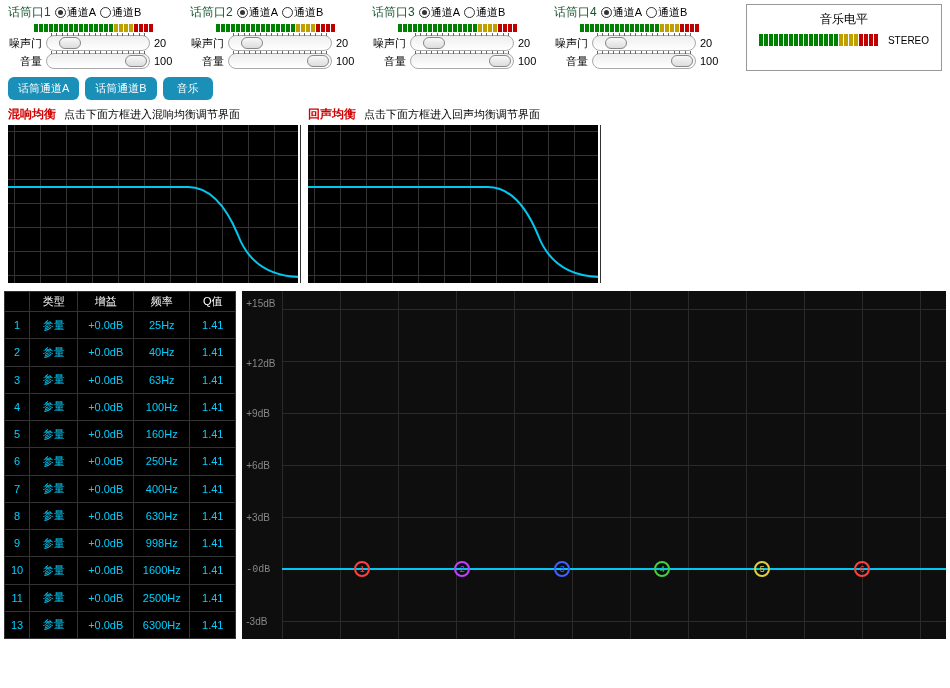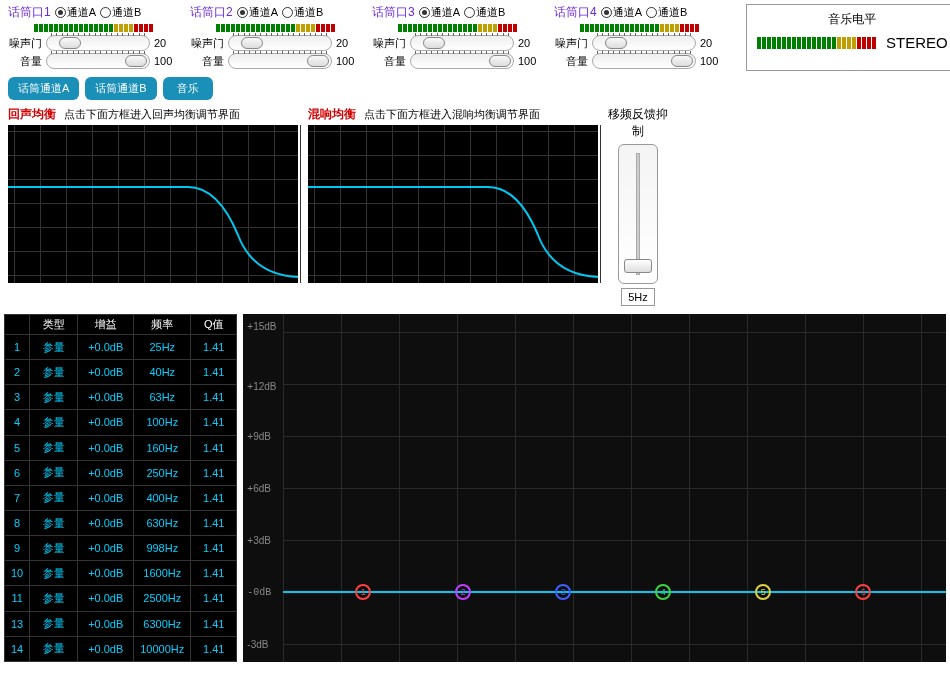--- a/index.html
+++ b/index.html
@@ -2,42 +2,42 @@
 <html><head>
 <meta charset="utf-8">
 <style>
 * { box-sizing: border-box; margin: 0; padding: 0; }
 body { font-family: Arial, sans-serif; font-size: 11px; background: #fff; width: 950px; height: 688px; overflow: hidden; }
 
 
 .top-row { display: flex; padding: 4px 8px 2px 8px; gap: 12px; }
 .mic-block { flex: 0 0 170px; }
 .mic-header { display: flex; align-items: center; gap: 2px; }
-.mic-title { color: #6d28d9; font-size: 12px; }
+.mic-title { color: #14532d; font-size: 12px; }
 .radio-wrap { display: flex; align-items: center; gap: 1px; margin-left: 2px; justify-content: center; }
 .radio { width: 11px; height: 11px; border-radius: 50%; border: 1px solid #333; display: inline-block; position: relative; }
 .radio.checked::after { content: ''; position: absolute; width: 5px; height: 5px; background: #333; border-radius: 50%; top: 2px; left: 2px; }
 .meter-row { display: flex; gap: 1px; margin: 3px 0; padding-left: 26px; }
 .meter-seg { width: 4px; height: 8px; background: #008000; }
 .meter-seg.y { background: #c0a000; }
 .meter-seg.r { background: #c00000; }
 .slider-row { display: flex; align-items: center; gap: 4px; margin: 2px 0; }
 .slider-label { width: 34px; text-align: right; font-size: 11px; }
 .slider-track { flex: 1; height: 16px; position: relative; background: linear-gradient(#eee,#fff); border: 1px solid #aaa; border-radius: 8px; }
 .slider-ticks { position: absolute; top: -3px; left: 4px; right: 4px; display: flex; justify-content: space-between; }
 .slider-ticks span { width: 1px; height: 3px; background: #666; }
 .slider-thumb { position: absolute; width: 22px; height: 12px; background: linear-gradient(#f8f8f8,#ddd); border: 1px solid #888; border-radius: 6px; top: 1px; }
 .slider-val { width: 24px; text-align: left; font-size: 11px; }
 
 
 .level-panel { border: 1px solid #999; padding: 6px 10px; flex: 1; margin-left: 10px; text-align: center; position: relative; }
 .level-title { font-size: 12px; margin-bottom: 6px; }
 .level-body { display: flex; align-items: center; justify-content: center; gap: 10px; }
 .level-meter { display: flex; gap: 1px; }
-.stereo-label { font-size: 15px; }
+.stereo-label { font-size: 10px; }
 
 
 .tabs-row { display: flex; gap: 6px; padding: 2px 8px; margin-top: 2px; }
 .tab-btn { background: #1a8fb8; color: #fff; border: none; padding: 4px 10px; border-radius: 6px; font-size: 11px; }
 .tab-btn.music { padding: 4px 14px; }
 
 
 .eq-row { display: flex; gap: 10px; padding: 4px 8px; }
 .eq-block { display: flex; flex-direction: column; }
 .eq-header { display: flex; align-items: center; gap: 8px; margin-bottom: 2px; }
@@ -487,24 +487,24 @@
 
 <div class="tabs-row">
   <button class="tab-btn">话筒通道A</button>
   <button class="tab-btn">话筒通道B</button>
   <button class="tab-btn music">音乐</button>
 </div>
 
 <div class="eq-row">
   <div class="eq-block">
     <div class="eq-header">
-      <span class="eq-title">回声均衡</span>
-      <span class="eq-hint">点击下面方框进入回声均衡调节界面</span>
-    </div>
-    <div class="eq-graph" id="eqg2">
+      <span class="eq-title">混响均衡</span>
+      <span class="eq-hint">点击下面方框进入混响均衡调节界面</span>
+    </div>
+    <div class="eq-graph" id="eqg1">
         <div class="eq-grid-v" style="left: 6px;"></div>
         <div class="eq-grid-v" style="left: 32px;"></div>
         <div class="eq-grid-v" style="left: 58px;"></div>
         <div class="eq-grid-v" style="left: 84px;"></div>
         <div class="eq-grid-v" style="left: 110px;"></div>
         <div class="eq-grid-v" style="left: 136px;"></div>
         <div class="eq-grid-v" style="left: 162px;"></div>
         <div class="eq-grid-v" style="left: 188px;"></div>
         <div class="eq-grid-v" style="left: 214px;"></div>
         <div class="eq-grid-v" style="left: 240px;"></div>
@@ -517,24 +517,24 @@
         <div class="eq-grid-h" style="top: 102px;"></div>
         <div class="eq-grid-h" style="top: 126px;"></div>
         <div class="eq-grid-h" style="top: 150px;"></div>
         <svg class="eq-curve" viewBox="0 0 290 158">
           <path d="M0,62 L180,62 Q210,62 230,110 Q245,150 290,152" stroke="#00c8f0" stroke-width="2" fill="none"></path>
         </svg>
       </div>
   </div>
   <div class="eq-block">
     <div class="eq-header">
-      <span class="eq-title">混响均衡</span>
-      <span class="eq-hint">点击下面方框进入混响均衡调节界面</span>
-    </div>
-    <div class="eq-graph" id="eqg1">
+      <span class="eq-title">回声均衡</span>
+      <span class="eq-hint">点击下面方框进入回声均衡调节界面</span>
+    </div>
+    <div class="eq-graph" id="eqg2">
         <div class="eq-grid-v" style="left: 6px;"></div>
         <div class="eq-grid-v" style="left: 32px;"></div>
         <div class="eq-grid-v" style="left: 58px;"></div>
         <div class="eq-grid-v" style="left: 84px;"></div>
         <div class="eq-grid-v" style="left: 110px;"></div>
         <div class="eq-grid-v" style="left: 136px;"></div>
         <div class="eq-grid-v" style="left: 162px;"></div>
         <div class="eq-grid-v" style="left: 188px;"></div>
         <div class="eq-grid-v" style="left: 214px;"></div>
         <div class="eq-grid-v" style="left: 240px;"></div>
@@ -545,28 +545,20 @@
         <div class="eq-grid-h" style="top: 54px;"></div>
         <div class="eq-grid-h" style="top: 78px;"></div>
         <div class="eq-grid-h" style="top: 102px;"></div>
         <div class="eq-grid-h" style="top: 126px;"></div>
         <div class="eq-grid-h" style="top: 150px;"></div>
         <svg class="eq-curve" viewBox="0 0 290 158">
           <path d="M0,62 L180,62 Q210,62 230,110 Q245,150 290,152" stroke="#00c8f0" stroke-width="2" fill="none"></path>
         </svg>
       </div>
   </div>
-  <div class="feedback-block">
-    <div class="feedback-title">移频反馈抑制</div>
-    <div class="vslider">
-      <div class="vslider-rail"></div>
-      <div class="vslider-thumb" style="bottom:10px"></div>
-    </div>
-    <span class="vslider-val">5Hz</span>
-  </div>
 </div>
 
 <div class="bottom-row">
   <table class="param-table">
     <thead>
         <tr>
       <th></th>
       <th class="col-type">类型</th>
       <th class="col-gain">增益</th>
       <th class="col-freq">频率</th>
@@ -649,27 +641,20 @@
           <td>参量</td>
           <td>+0.0dB</td>
           <td>2500Hz</td>
           <td>1.41</td>
         </tr>
         <tr>
           <td class="idx">13</td>
           <td>参量</td>
           <td>+0.0dB</td>
           <td>6300Hz</td>
-          <td>1.41</td>
-        </tr>
-        <tr>
-          <td class="idx">14</td>
-          <td>参量</td>
-          <td>+0.0dB</td>
-          <td>10000Hz</td>
           <td>1.41</td>
         </tr>
       </tbody>
   </table>
   <div class="big-eq" id="bigeq">
       <div class="big-grid-h" style="top: 18px;"></div>
       <div class="big-label" style="top: 12px;">+15dB</div>
       <div class="big-grid-h" style="top: 70px;"></div>
       <div class="big-label" style="top: 72px;">+12dB</div>
       <div class="big-grid-h" style="top: 122px;"></div>

